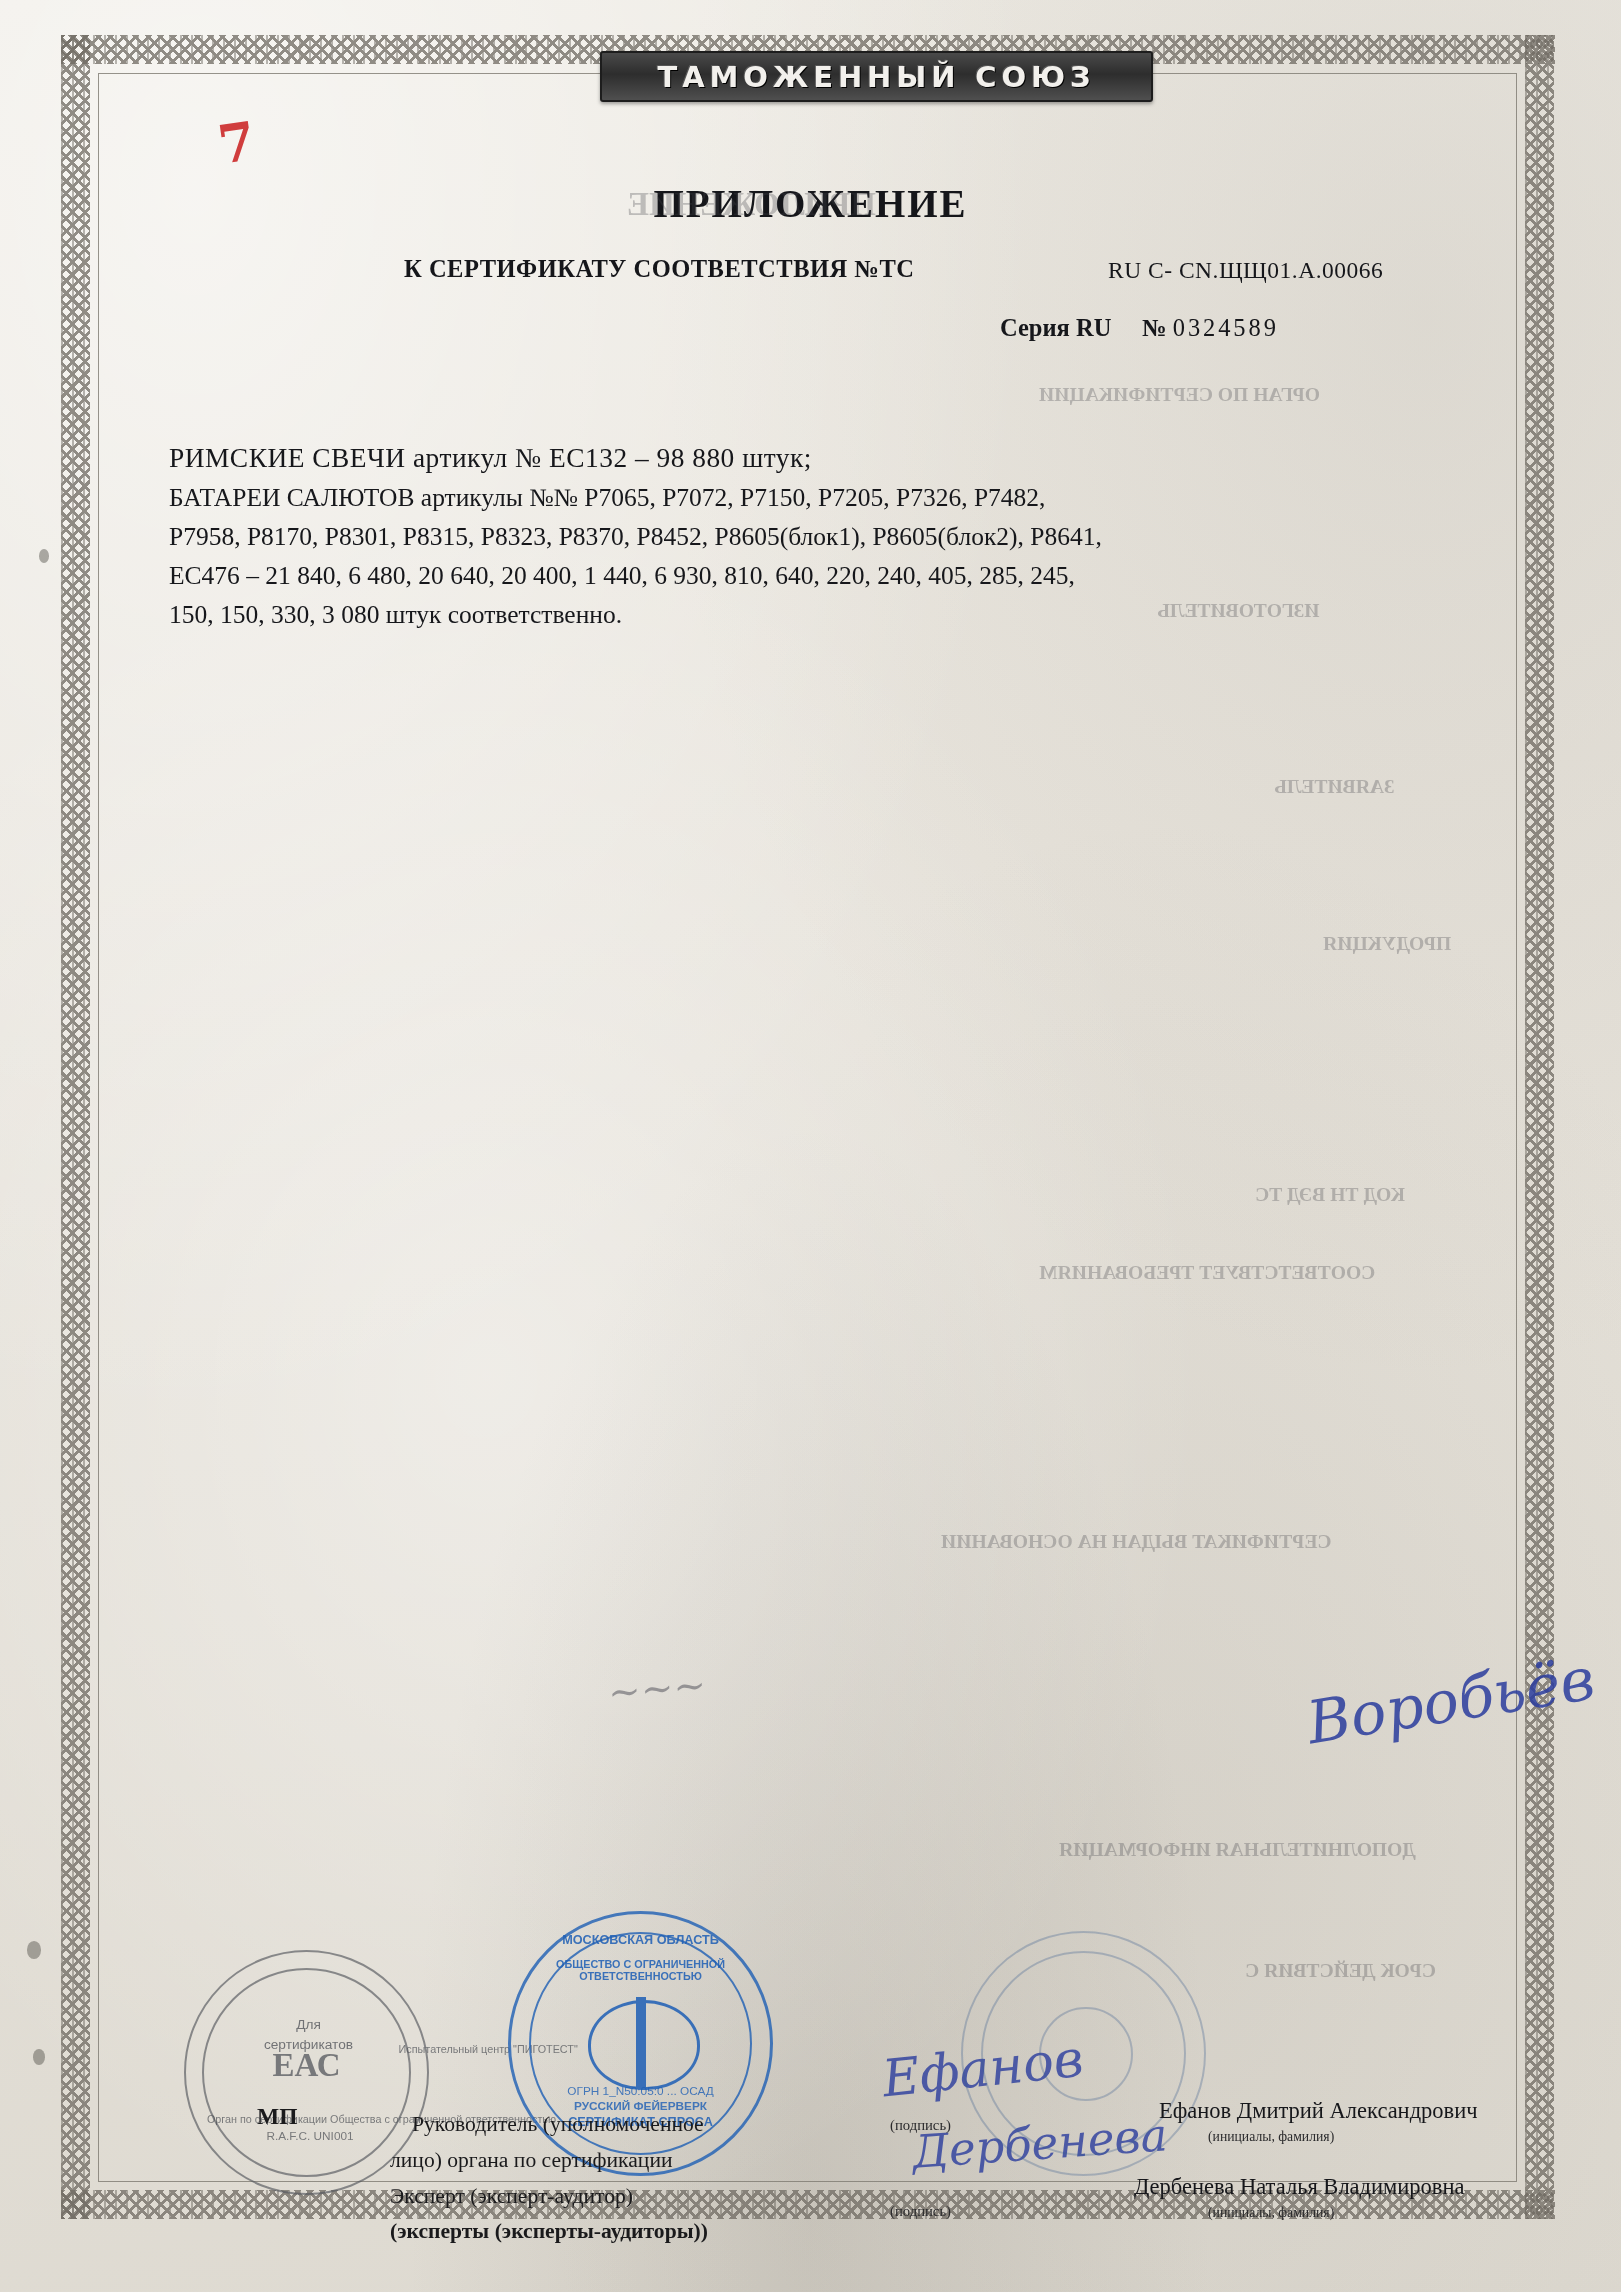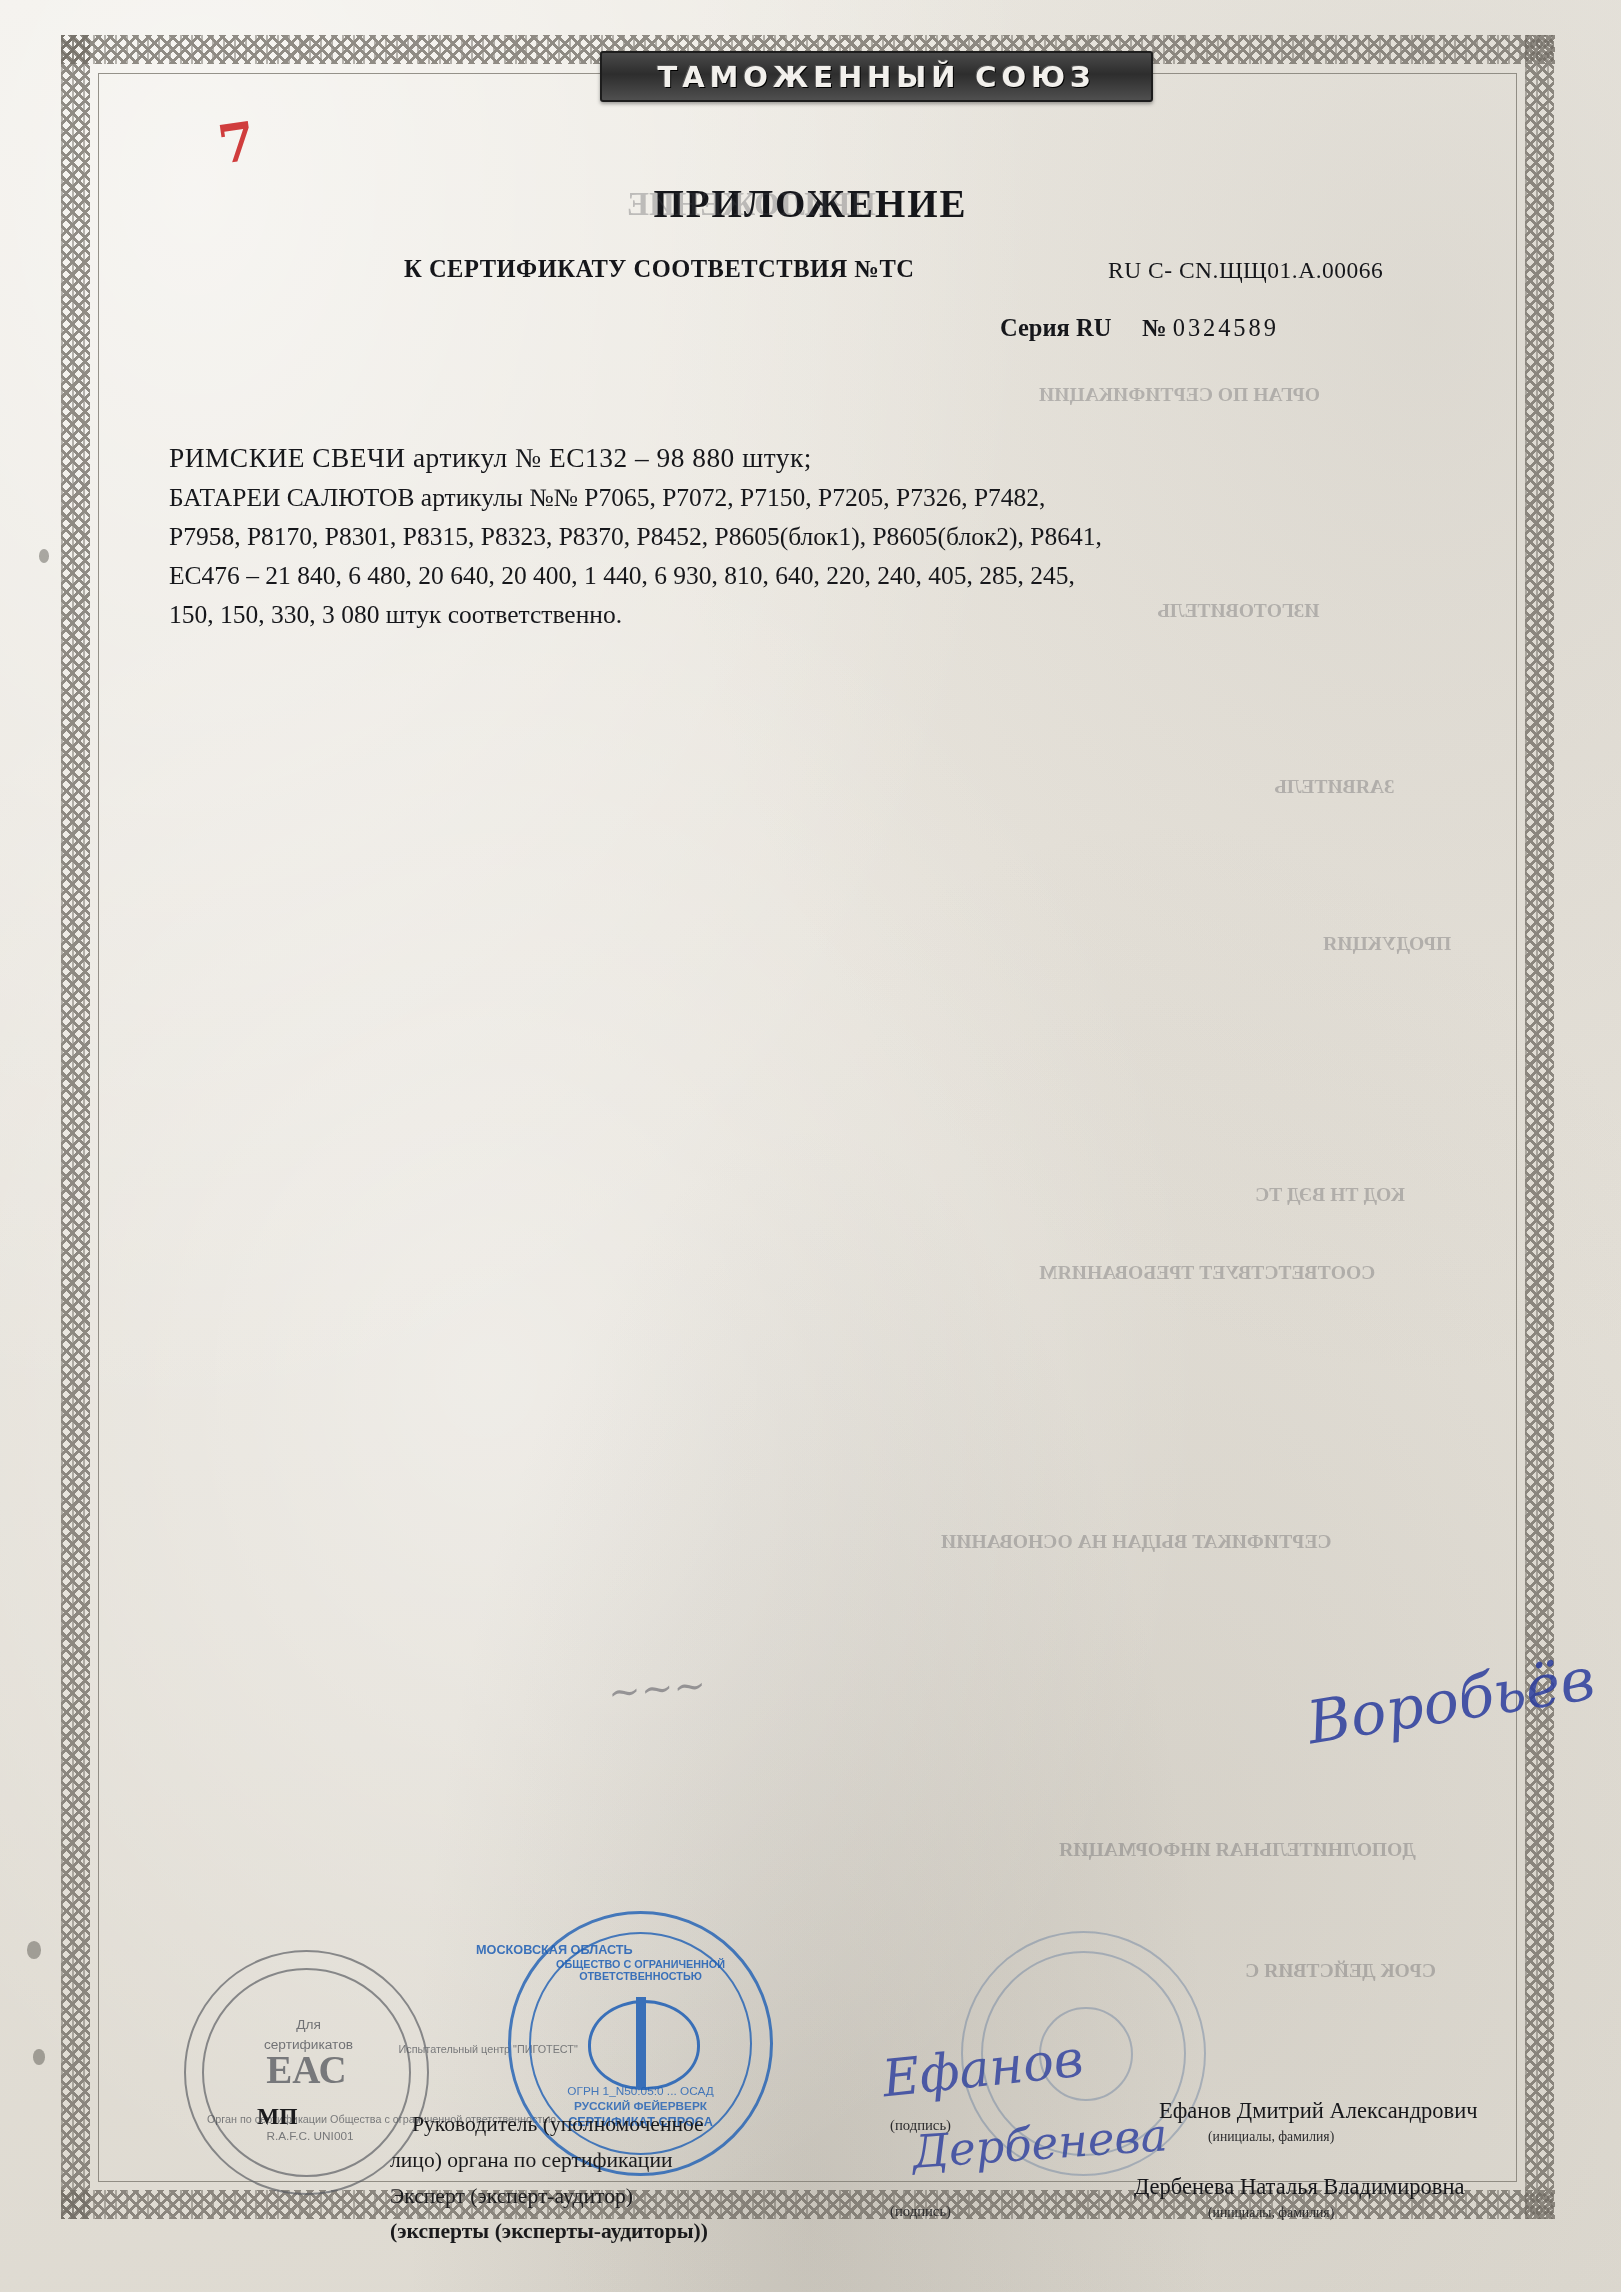--- a/index.html
+++ b/index.html
@@ -234,21 +234,21 @@
     left: 15.7px; top: 15.7px; right: 15.7px; bottom: 15.7px;
     border: 2px solid #55585e;
     border-radius: 50%;
   }
   .stamp-eac-text {
     position: absolute;
     left: 184px;
     top: 2047px;
     width: 245px;
     text-align: center;
-    font-size: 39px;
+    font-size: 33px;
     font-weight: bold;
     color: #4b4e54;
     opacity: 0.7;
     font-family: "Liberation Serif", serif;
   }
   .stamp-eac-ring {
     position: absolute;
     left: 192px;
     top: 1962px;
     width: 229px;
@@ -292,29 +292,29 @@
   }
   .stamp-blue-inner:before {
     content: "";
     position: absolute;
     left: 45px; top: -5.9px;
     width: 9.8px; height: 90px;
     background: #1e5fb5;
   }
   .stamp-blue-text-top {
     position: absolute;
-    left: 476px;
+    left: 508px;
     top: 1933px;
     width: 265px;
+    text-align: center;
     font-size: 12.7px;
     font-weight: bold;
     color: #1e5fb5;
     font-family: "Liberation Sans", sans-serif;
     opacity: 0.85;
-    margin-top: 10px;
   }
   .stamp-blue-text-bot {
     position: absolute;
     left: 508px;
     top: 2115px;
     width: 265px;
     text-align: center;
     font-size: 12.7px;
     font-weight: bold;
     color: #1e5fb5;

